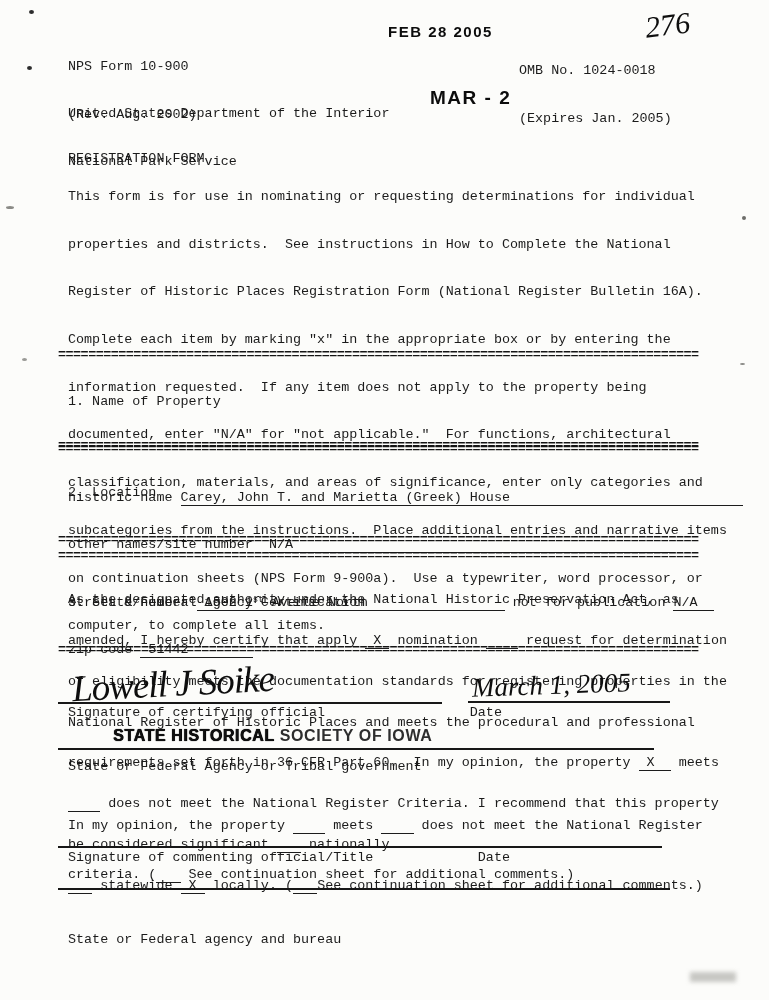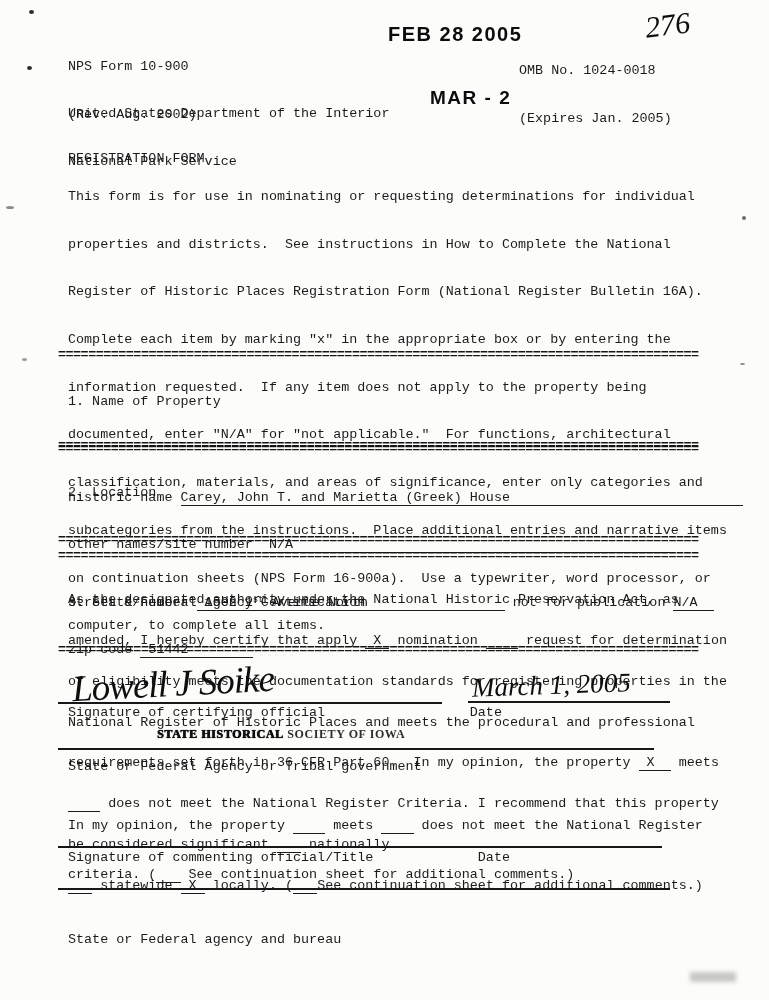--- a/index.html
+++ b/index.html
@@ -6,24 +6,24 @@
   .page{position:relative;width:769px;height:1000px;background:#fcfcfa;overflow:hidden;
         font-family:"Liberation Mono","DejaVu Sans Mono",monospace;color:#1b1b1b;}
   .abs{position:absolute;}
   .mono{font-size:13.4px;line-height:15.8px;white-space:pre;}
   .mono div{white-space:pre;}
   .ind{padding-left:10px;}
   .divider{font-weight:700;letter-spacing:-0.5px;color:#141414;}
   .u{border-bottom:1.6px solid #1c1c1c;white-space:pre;}
   .sup{font-size:9px;vertical-align:4px;}
   .rule{position:absolute;height:0;border-top:2px solid #171717;}
-  .stamp-date{font-family:"Liberation Sans",sans-serif;font-weight:700;font-size:20px;
+  .stamp-date{font-family:"Liberation Sans",sans-serif;font-weight:700;font-size:15px;
               letter-spacing:1.5px;color:#0c0c0c;white-space:pre;}
-  .stamp-soc{font-family:Liberation Serif, serif;font-size:12px;letter-spacing:0.6px;
-             color:#101010;white-space:pre;margin-left:44px;}
+  .stamp-soc{font-family:Liberation Sans, sans-serif;font-size:16px;letter-spacing:0.6px;
+             color:#101010;white-space:pre;}
   .stamp-soc .heavy{font-weight:900;text-shadow:0 0 1px #000,0.5px 0 0 #000;}
   .stamp-soc .light{font-weight:700;color:#2e2e2e;}
   .hw{font-family:"Liberation Serif","DejaVu Serif",serif;font-style:italic;color:#0e0e0e;white-space:pre;}
   .speck{position:absolute;background:#2c2c2c;border-radius:50%;}
   .smudge{position:absolute;background:#c7c7c3;filter:blur(2px);}
   .cert{line-height:13.6px;}
 </style>
 </head>
 <body>
 
@@ -64,21 +64,21 @@
 
   <div class="abs mono" style="left:68px;top:157px;line-height:15.9px;">
     <div>This form is for use in nominating or requesting determinations for individual</div>
     <div>properties and districts.  See instructions in How to Complete the National</div>
     <div>Register of Historic Places Registration Form (National Register Bulletin 16A).</div>
     <div>Complete each item by marking "x" in the appropriate box or by entering the</div>
     <div>information requested.  If any item does not apply to the property being</div>
     <div>documented, enter "N/A" for "not applicable."  For functions, architectural</div>
     <div>classification, materials, and areas of significance, enter only categories and</div>
     <div>subcategories from the instructions.  Place additional entries and narrative items</div>
-    <div>on continuation sheets (NPS Form 16-900a).  Use a typewriter, word processor, or</div>
+    <div>on continuation sheets (NPS Form 9-900a).  Use a typewriter, word processor, or</div>
     <div>computer, to complete all items.</div>
   </div>
 
   <div class="abs mono" style="left:58px;top:315px;">
     <div class="divider">=====================================================================================</div>
     <div class="ind">1. Name of Property</div>
     <div class="divider">=====================================================================================</div>
     <div class="ind" style="margin-top:1px;"><span>historic name </span><span class="u">Carey, John T. and Marietta (Greek) House                             </span></div>
     <div class="ind"><span>other names/site number  </span><span class="u">N/A                                               </span></div>
   </div>

